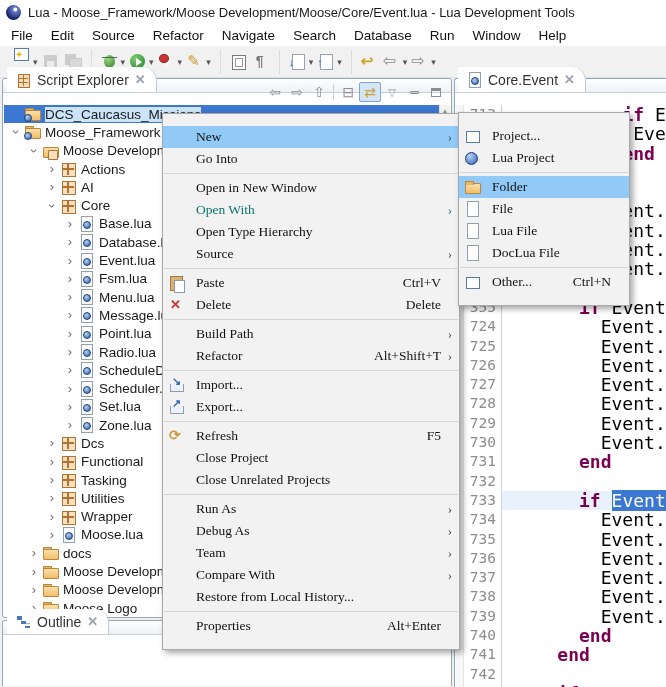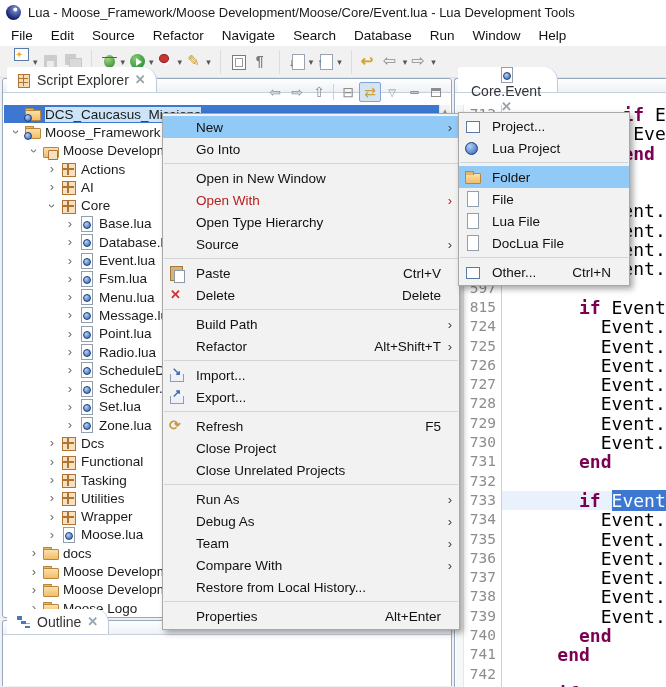--- a/index.html
+++ b/index.html
@@ -108,28 +108,28 @@
   #gutter { width:38px; flex:none; background:#fff; border-right:1px solid #d0d0d0; }
   #code { flex:1; overflow:hidden; position:relative; }
   .cl { height:19.3px; line-height:19.3px; font-family:"DejaVu Sans Mono", monospace; white-space:pre; }
   .ln { font-size:14.5px; color:#8c8c8c; text-align:right; padding-right:5px; }
   .ct { font-size:18px; color:#000; padding-left:12px; }
   .ct.cur { background:#e9f2fc; }
   .kw { color:#7b0052; font-weight:bold; }
   .sel { background:#3c77d2; color:#fff; }
 
   
-  .menu { position:absolute; background:#f2f2f2; border:1px solid #a8a8a8; box-shadow:3px 3px 6px rgba(0,0,0,.35); padding:2px 0; z-index:50; }
+  .menu { position:absolute; background:#f2f2f2; border:1px solid #a8a8a8; box-shadow:3px 3px 6px rgba(0,0,0,.35); padding:12px 0; z-index:50;font-family:Liberation Serif, serif; }
   .mitem { height:22px; display:flex; align-items:center; }
   .mitem.hl { background:#91c9f7; }
   .mico { width:20px; margin:0 8px 0 5px; flex:none; position:relative; height:16px; }
   .mlabel { font-size:13.5px; color:#111; flex:1; white-space:nowrap; }
   .mshort { font-size:13.5px; color:#111; margin-left:28px; }
   .marrow { width:18px; text-align:center; color:#444; font-size:13px; flex:none; }
-  .mitem.off .mlabel, .mitem.off .marrow { color:#b91c1c; }
+  .mitem.off .mlabel, .mitem.off .marrow { color:#0f766e; }
   .msep { height:1px; background:#d4d4d4; margin:3px 1px; }
   #ctx-menu { left:162px; top:113px; width:298px; z-index:50; }
   #new-submenu { left:458px; top:112px; width:172px; z-index:60; }
 </style>
 </head>
 <body>
 
 <div id="win">
 
   <div id="titlebar">
@@ -395,40 +395,40 @@
         <span class="i16 ic-outline"></span>
         <span class="tab-label">Outline</span>
         <span class="tab-close">✕</span>
       </div>
     </div>
     <div style="position:absolute; left:1px; top:26px; right:1px; bottom:0; background:#fff;"></div>
   </div>
 
   <div class="panel" id="editor-panel" style="left:454px; top:78px; width:212px; height:609px; border-right:none; border-bottom:none; border-radius:3px 0 0 0;">
     <div class="tabbar">
-      <div class="tab" style="margin-left:3px;flex-direction:column;">
+      <div class="tab" style="margin-left:3px;">
         <span class="i16 ic-page ic-luaball"></span>
         <span class="tab-label">Core.Event</span>
         <span class="tab-close">✕</span>
       </div>
     </div>
     <div id="editor-body">
       <div id="annot"></div>
       <div id="gutter">
           <div class="cl ln">713</div>
           <div class="cl ln">714</div>
           <div class="cl ln">715</div>
           <div class="cl ln">716</div>
           <div class="cl ln">717</div>
           <div class="cl ln">718</div>
           <div class="cl ln">719</div>
           <div class="cl ln">720</div>
           <div class="cl ln">721</div>
           <div class="cl ln">597</div>
-          <div class="cl ln">815</div>
+          <div class="cl ln">355</div>
           <div class="cl ln">724</div>
           <div class="cl ln">725</div>
           <div class="cl ln">726</div>
           <div class="cl ln">727</div>
           <div class="cl ln">728</div>
           <div class="cl ln">729</div>
           <div class="cl ln">730</div>
           <div class="cl ln">731</div>
           <div class="cl ln">732</div>
           <div class="cl ln">733</div>

